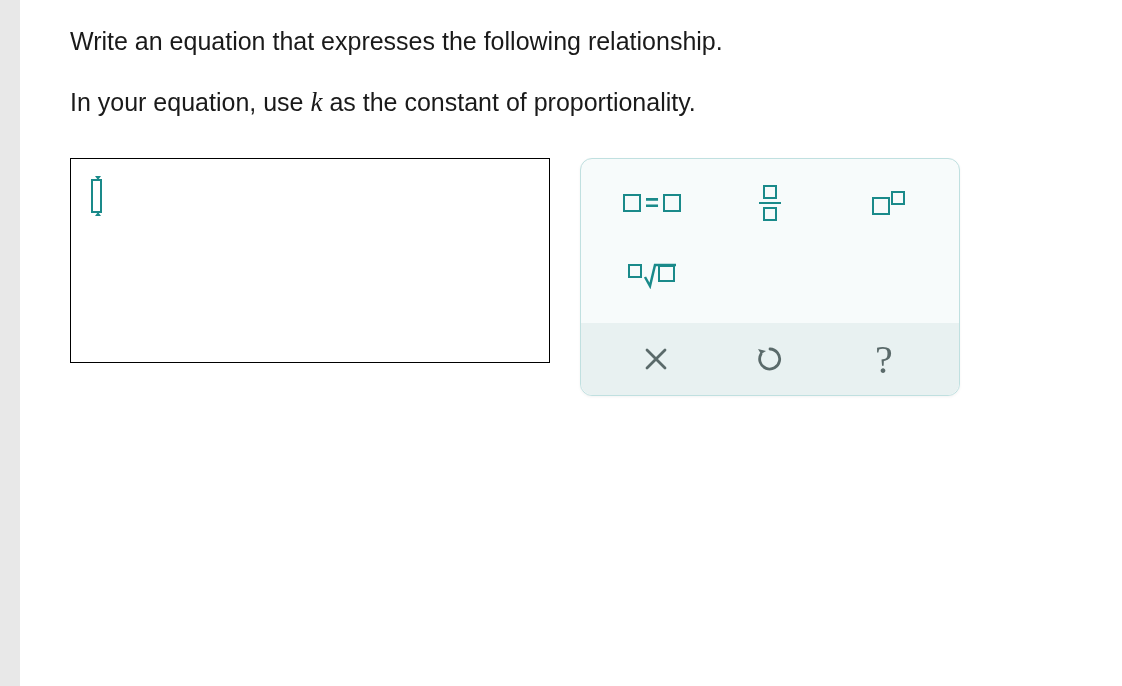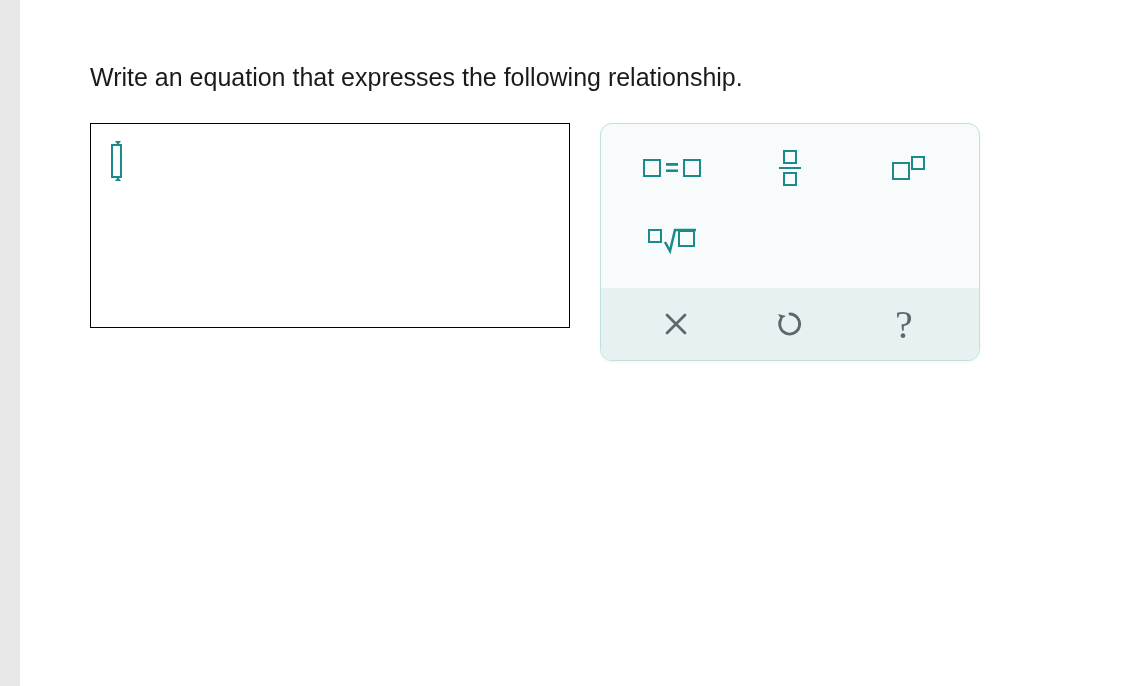--- a/index.html
+++ b/index.html
@@ -12,23 +12,22 @@
       background: #fff;
       display: flex;
     }
     .left-margin {
       width: 20px;
       background: #e8e8e8;
       min-height: 686px;
       flex-shrink: 0;
     }
     .content {
-      padding: 60px 50px;
+      padding: 24px 50px;
       flex: 1;
-      margin-left: 20px;
     }
     .problem-text {
       font-size: 25px;
       color: #1a1a1a;
       line-height: 1.4;
       margin-bottom: 28px;
     }
     .relationship-text {
       font-size: 25px;
       color: #1a1a1a;
@@ -195,20 +194,23 @@
 </head>
 <body>
 
 <div class="left-margin"></div>
 
 <div class="content">
 
   <p class="problem-text">Write an equation that expresses the following relationship.</p>
 
 
+  <p class="instruction-text">
+    <span>In your equation, use </span><span class="var">k</span><span> as the constant of proportionality.</span>
+  </p>
 
   <div class="workspace">
 
     <div class="answer-box">
       <span class="cursor-box">
         <span class="cursor-caret-top"></span>
         <span class="cursor-caret-bottom"></span>
       </span>
     </div>
 

